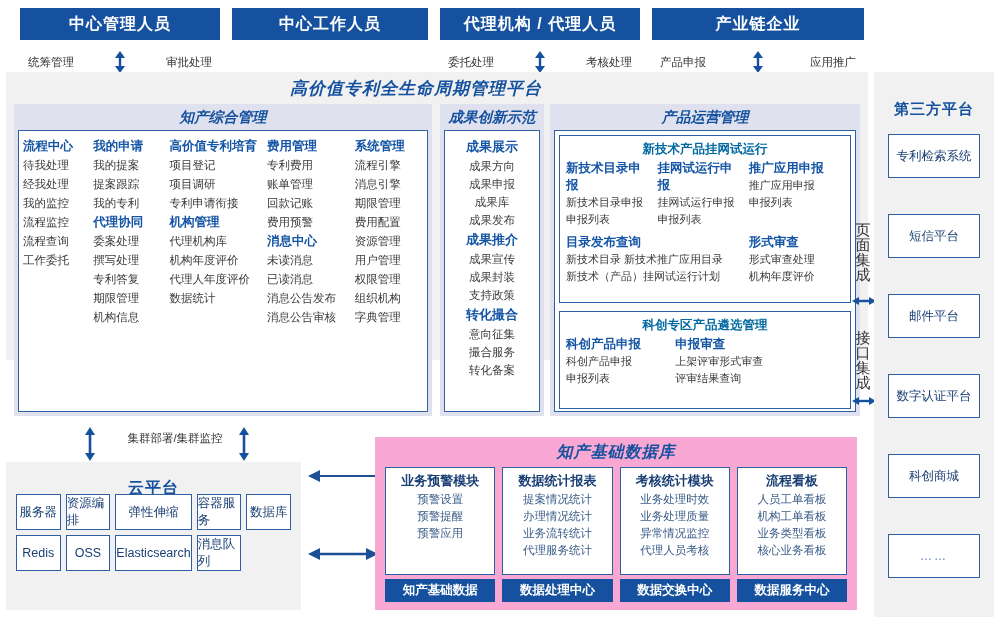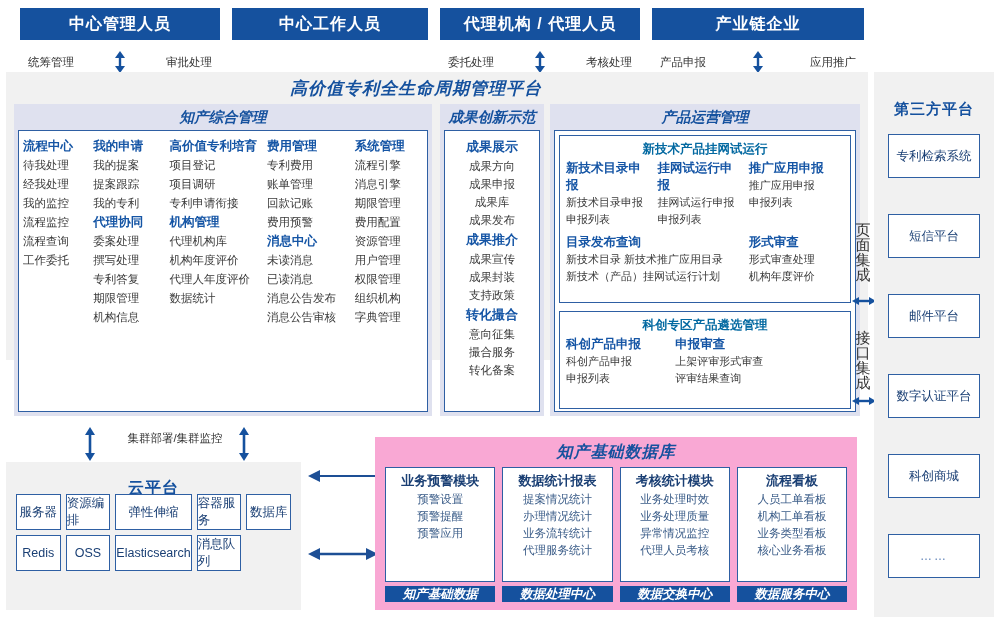--- a/index.html
+++ b/index.html
@@ -143,23 +143,23 @@
     display:flex;gap:7px;border-radius:14px;
   }
   .kdb-col{flex:1;display:flex;flex-direction:column;}
   .kdb-card{
     flex:1;border:1.5px solid #2e5fa3;background:#fff;box-sizing:border-box;
     padding-top:3px;text-align:center;
   }
   .kdb-h{font-size:13px;font-weight:bold;color:#1a3f74;line-height:20px;}
   .kdb-i{font-size:11.5px;color:#3a5c88;line-height:17px;}
   .kdb-foot{
-    height:16px;margin-top:4px;background:#15519e;color:#fff;
+    height:23px;margin-top:4px;background:#15519e;color:#fff;
     font-size:12.5px;font-weight:bold;
-    display:flex;align-items:center;justify-content:center;font-style:italic;
+    display:flex;align-items:center;justify-content:center;
   }
 </style>
 </head>
 <body>
 
 <div class="canvas">
 
   <div class="role-row" id="roleRow">
       <div class="role-cell" style="left: 20px; width: 200px;">
         <div class="role-box">中心管理人员</div>

